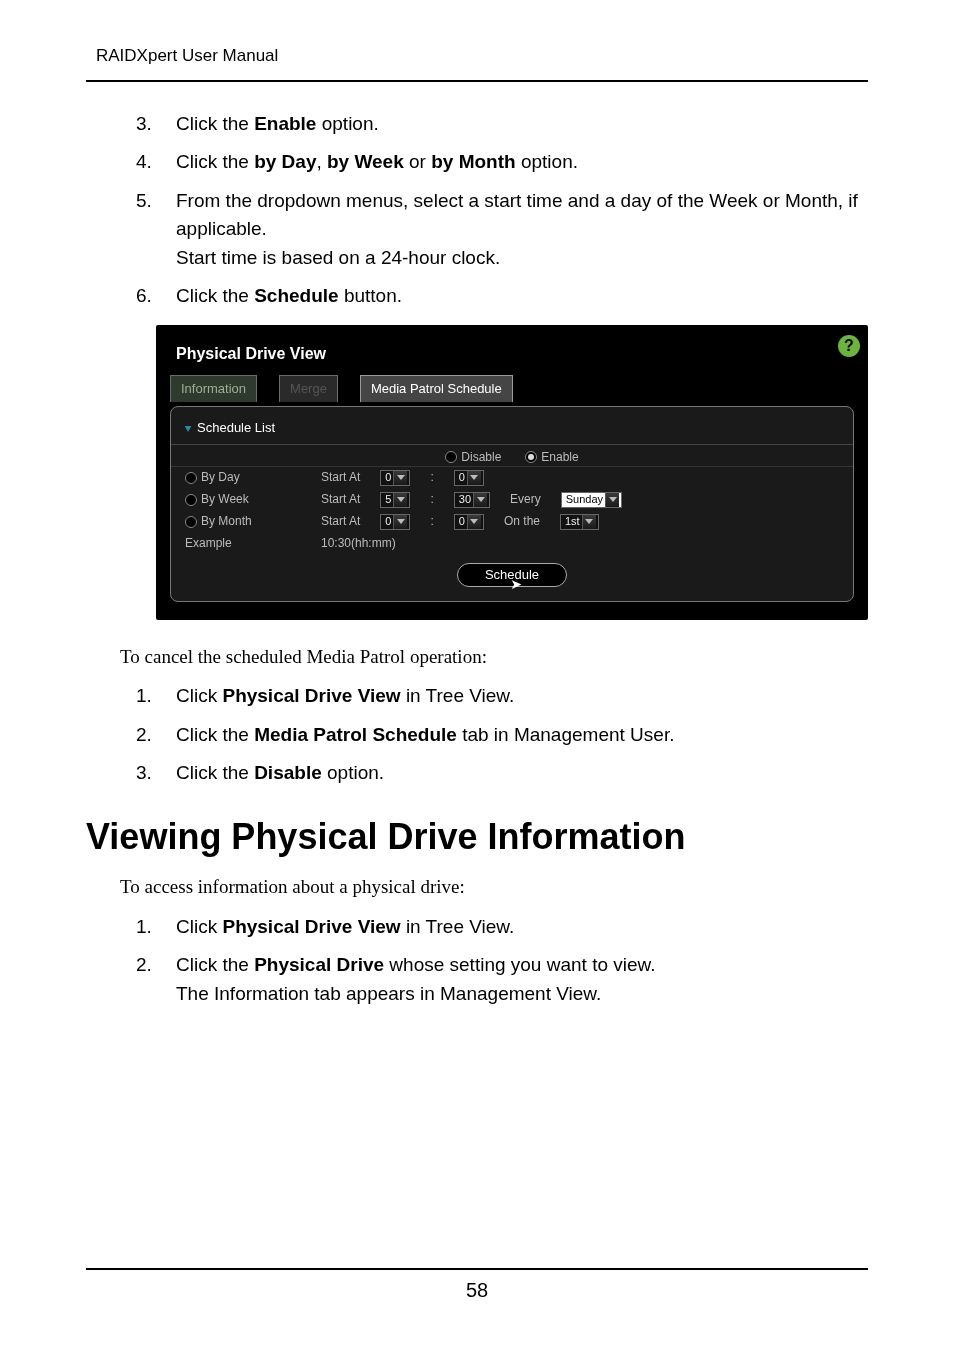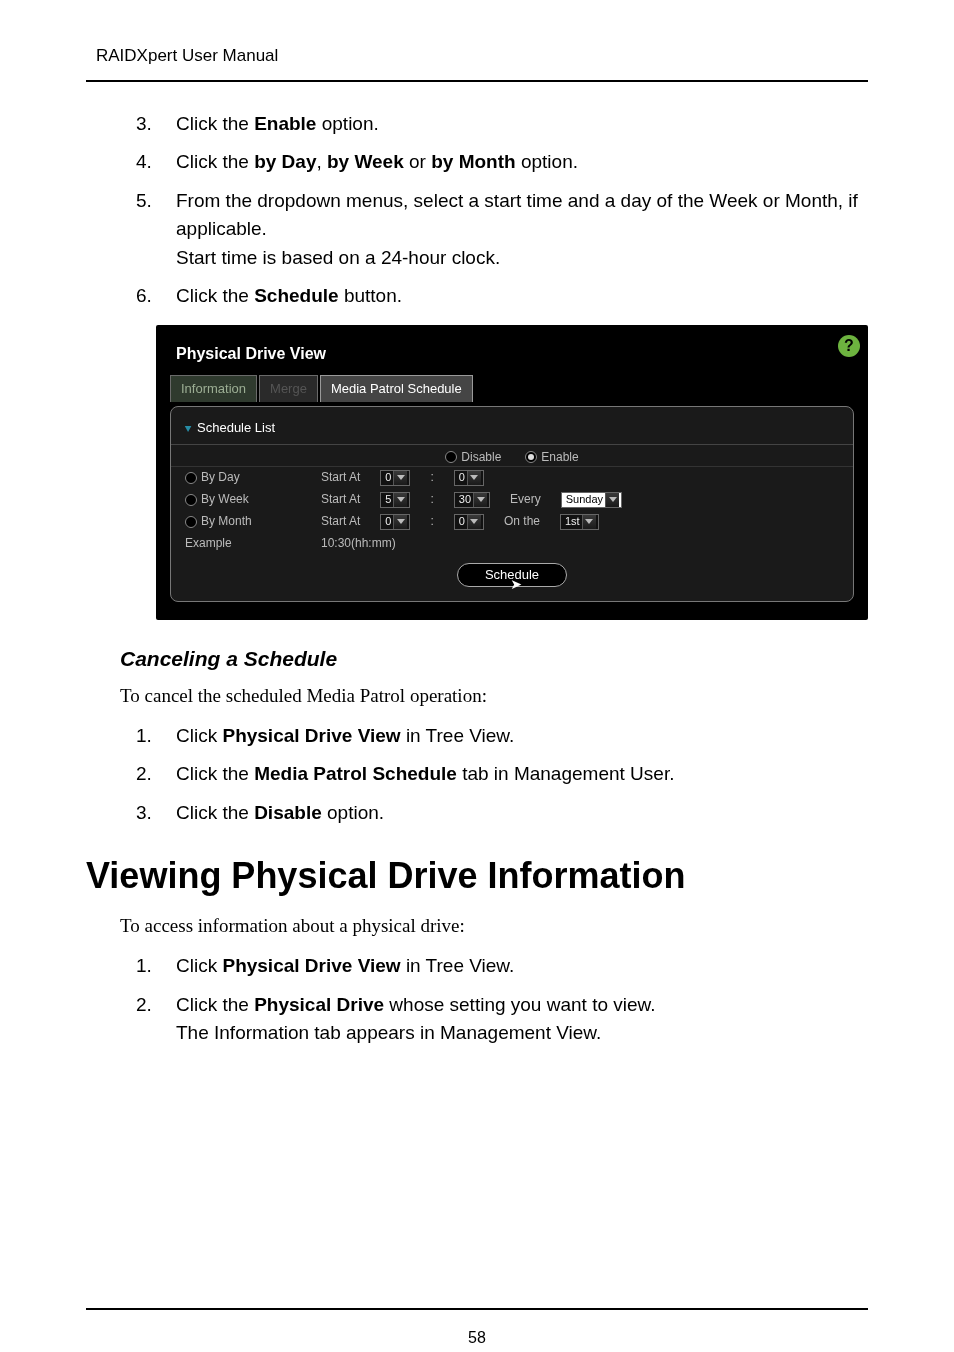--- a/index.html
+++ b/index.html
@@ -36,21 +36,21 @@
       font-size:13px;
       position:relative;
     }
     .pv-title { color:#fff; font-weight:bold; font-size:16px; padding:4px 0 6px 6px; }
     .help-badge {
       position:absolute; right:8px; top:10px;
       width:22px; height:22px; border-radius:11px;
       background:#6db33f; color:#000; font-weight:bold; font-size:16px;
       display:flex; align-items:center; justify-content:center;
     }
-    .tabbar { display:flex; margin-top:4px; }
+    .tabbar { display:flex; margin-top:4px;gap:20px; }
     .tab {
       padding:4px 10px;
       border:1px solid #6a6a6a;
       border-bottom:none;
       background:#2f3a2e;
       color:#9cae94;
       font-size:13px;
       margin-right:2px;
     }
     .tab.inactive { background:#2a2a2a; color:#555; }
@@ -103,21 +103,21 @@
       background:#000; color:#fff; font-size:13px;
       position:relative;
     }
     .cursor {
       position:absolute; right:44px; bottom:-6px;
       color:#fff; font-size:14px;
     }
     .h3sec { font-size:21px; font-weight:bold; margin:12px 0 10px 34px; font-style:italic; }
     .para1 { margin:0 0 12px 34px;font-family:Liberation Serif, serif; }
     .h2sec { font-size:36px; font-weight:bold; margin:24px 0 12px 0; }
-    .footer { text-align:center; font-size:16px; border-top:2px solid #000; margin-top:260px; padding-top:17px; }
+    .footer { text-align:center; font-size:20px; border-top:2px solid #000; margin-top:260px; padding-top:6px; }
   </style>
 </head>
 <body>
 
 <div class="running-head">RAIDXpert User Manual</div>
 <hr class="top-rule">
 
 <div class="content">
 
 <ol class="steps">
@@ -241,21 +241,20 @@
     </div>
 
     <button class="btn-sched">
       <span>Schedule</span>
       <span class="cursor">➤</span>
     </button>
   </div>
 </div>
 </div>
 
-<div class="h3sec">Canceling a Schedule</div>
 <div class="para1">To cancel the scheduled Media Patrol operation:</div>
 
 <ol class="nlist">
   <li data-num="1">
     <span>Click </span><span class="bold">Physical Drive View</span><span> in Tree View.</span>
   </li>
   <li data-num="2">
     <span>Click the </span><span class="bold">Media Patrol Schedule</span><span> tab in Management User.</span>
   </li>
   <li data-num="3">

